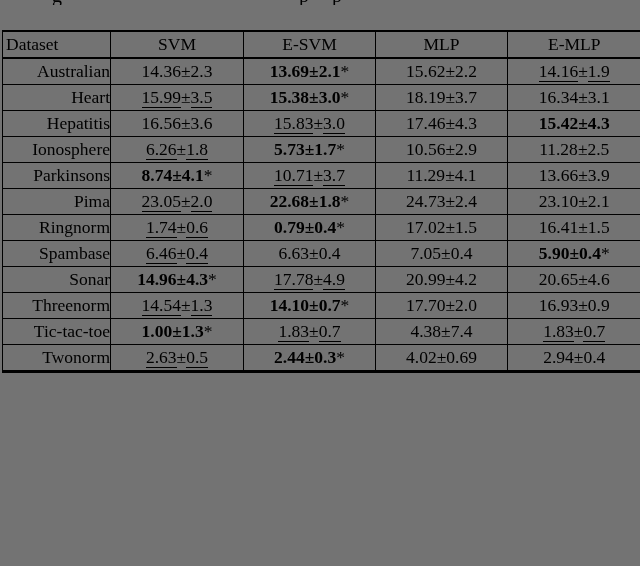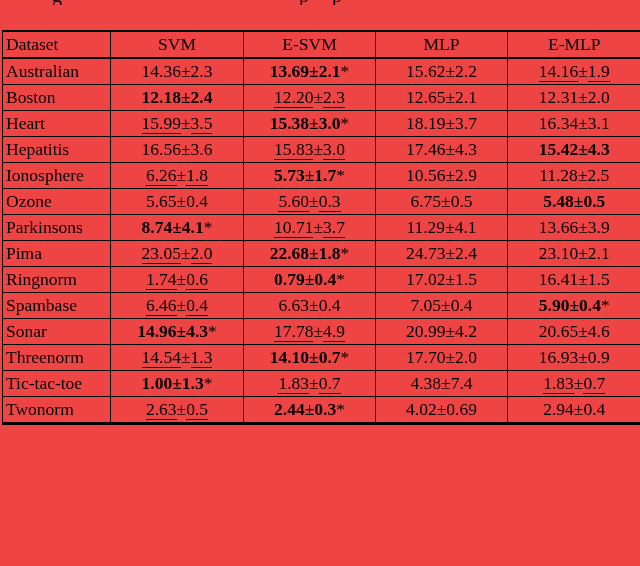--- a/index.html
+++ b/index.html
@@ -4,21 +4,21 @@
 <style>
   html, body {
     margin: 0;
     padding: 0;
     background: #ffffff;
   }
   .canvas {
     position: relative;
     width: 640px;
     height: 566px;
-    background: #ef4444;
+    background: #737373;
     overflow: hidden;
     font-family: "Liberation Serif", serif;
     color: #000000;
   }
   
   .caption-clip {
     position: absolute;
     top: 0; left: 0;
     width: 640px;
     height: 5px;
@@ -58,21 +58,21 @@
   th:last-child, td:last-child { border-right: none; text-align: center; }
   thead th {
     border-top: 2px solid #000000;
     border-bottom: 2px solid #000000;
     text-align: center;
   }
   thead th.h-dataset { text-align: left; padding-left: 3px; }
   tbody tr:last-child td { border-bottom: 3px solid #000000; }
 
   td.dataset-cell {
-    text-align: left;
+    text-align: right;
     padding-left: 3px;
   }
   td.value-cell {
     text-align: center;
   }
   td.value-cell.bold { font-weight: bold; }
   td.value-cell.bold .star { font-weight: normal; }
   .u {
     border-bottom: 1.5px solid #000000;
     padding-bottom: 0.5px;
@@ -109,27 +109,20 @@
     </thead>
     <tbody id="table-body">
         <tr>
           <td class="dataset-cell">Australian</td>
           <td class="value-cell"><span>14.36</span><span>±</span><span>2.3</span></td>
           <td class="value-cell bold"><span>13.69</span><span>±</span><span>2.1</span><span class="star">*</span></td>
           <td class="value-cell"><span>15.62</span><span>±</span><span>2.2</span></td>
           <td class="value-cell"><span class="u">14.16</span><span>±</span><span class="u">1.9</span></td>
         </tr>
         <tr>
-          <td class="dataset-cell">Boston</td>
-          <td class="value-cell bold"><span>12.18</span><span>±</span><span>2.4</span></td>
-          <td class="value-cell"><span class="u">12.20</span><span>±</span><span class="u">2.3</span></td>
-          <td class="value-cell"><span>12.65</span><span>±</span><span>2.1</span></td>
-          <td class="value-cell"><span>12.31</span><span>±</span><span>2.0</span></td>
-        </tr>
-        <tr>
           <td class="dataset-cell">Heart</td>
           <td class="value-cell"><span class="u">15.99</span><span>±</span><span class="u">3.5</span></td>
           <td class="value-cell bold"><span>15.38</span><span>±</span><span>3.0</span><span class="star">*</span></td>
           <td class="value-cell"><span>18.19</span><span>±</span><span>3.7</span></td>
           <td class="value-cell"><span>16.34</span><span>±</span><span>3.1</span></td>
         </tr>
         <tr>
           <td class="dataset-cell">Hepatitis</td>
           <td class="value-cell"><span>16.56</span><span>±</span><span>3.6</span></td>
           <td class="value-cell"><span class="u">15.83</span><span>±</span><span class="u">3.0</span></td>
@@ -137,27 +130,20 @@
           <td class="value-cell bold"><span>15.42</span><span>±</span><span>4.3</span></td>
         </tr>
         <tr>
           <td class="dataset-cell">Ionosphere</td>
           <td class="value-cell"><span class="u">6.26</span><span>±</span><span class="u">1.8</span></td>
           <td class="value-cell bold"><span>5.73</span><span>±</span><span>1.7</span><span class="star">*</span></td>
           <td class="value-cell"><span>10.56</span><span>±</span><span>2.9</span></td>
           <td class="value-cell"><span>11.28</span><span>±</span><span>2.5</span></td>
         </tr>
         <tr>
-          <td class="dataset-cell">Ozone</td>
-          <td class="value-cell"><span>5.65</span><span>±</span><span>0.4</span></td>
-          <td class="value-cell"><span class="u">5.60</span><span>±</span><span class="u">0.3</span></td>
-          <td class="value-cell"><span>6.75</span><span>±</span><span>0.5</span></td>
-          <td class="value-cell bold"><span>5.48</span><span>±</span><span>0.5</span></td>
-        </tr>
-        <tr>
           <td class="dataset-cell">Parkinsons</td>
           <td class="value-cell bold"><span>8.74</span><span>±</span><span>4.1</span><span class="star">*</span></td>
           <td class="value-cell"><span class="u">10.71</span><span>±</span><span class="u">3.7</span></td>
           <td class="value-cell"><span>11.29</span><span>±</span><span>4.1</span></td>
           <td class="value-cell"><span>13.66</span><span>±</span><span>3.9</span></td>
         </tr>
         <tr>
           <td class="dataset-cell">Pima</td>
           <td class="value-cell"><span class="u">23.05</span><span>±</span><span class="u">2.0</span></td>
           <td class="value-cell bold"><span>22.68</span><span>±</span><span>1.8</span><span class="star">*</span></td>

